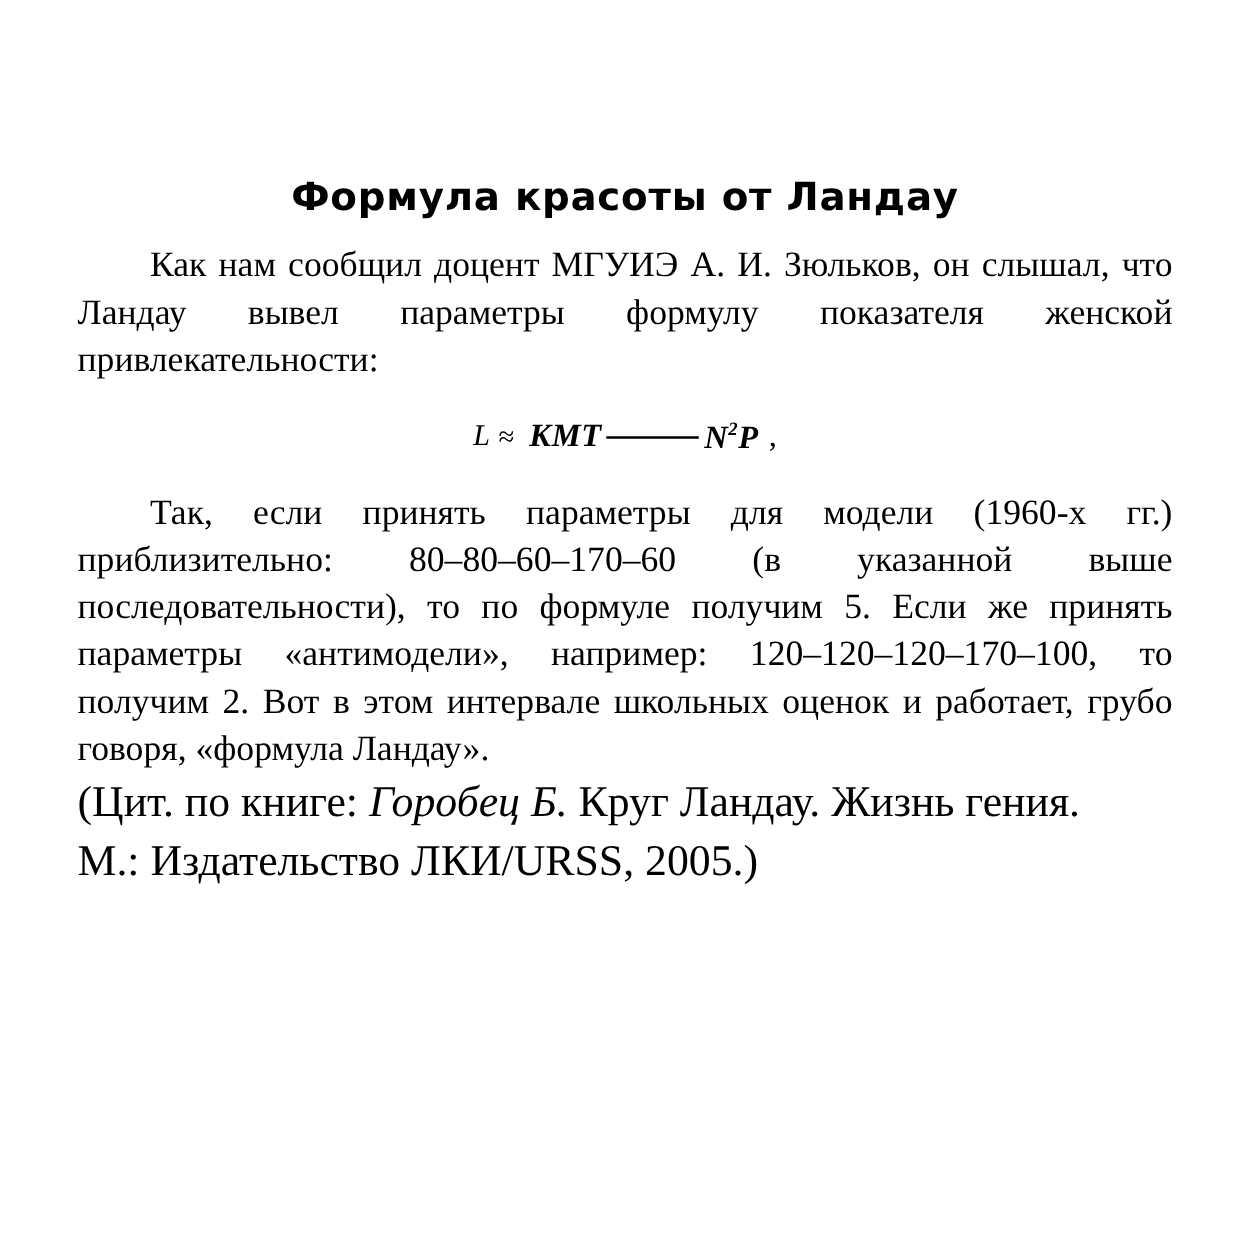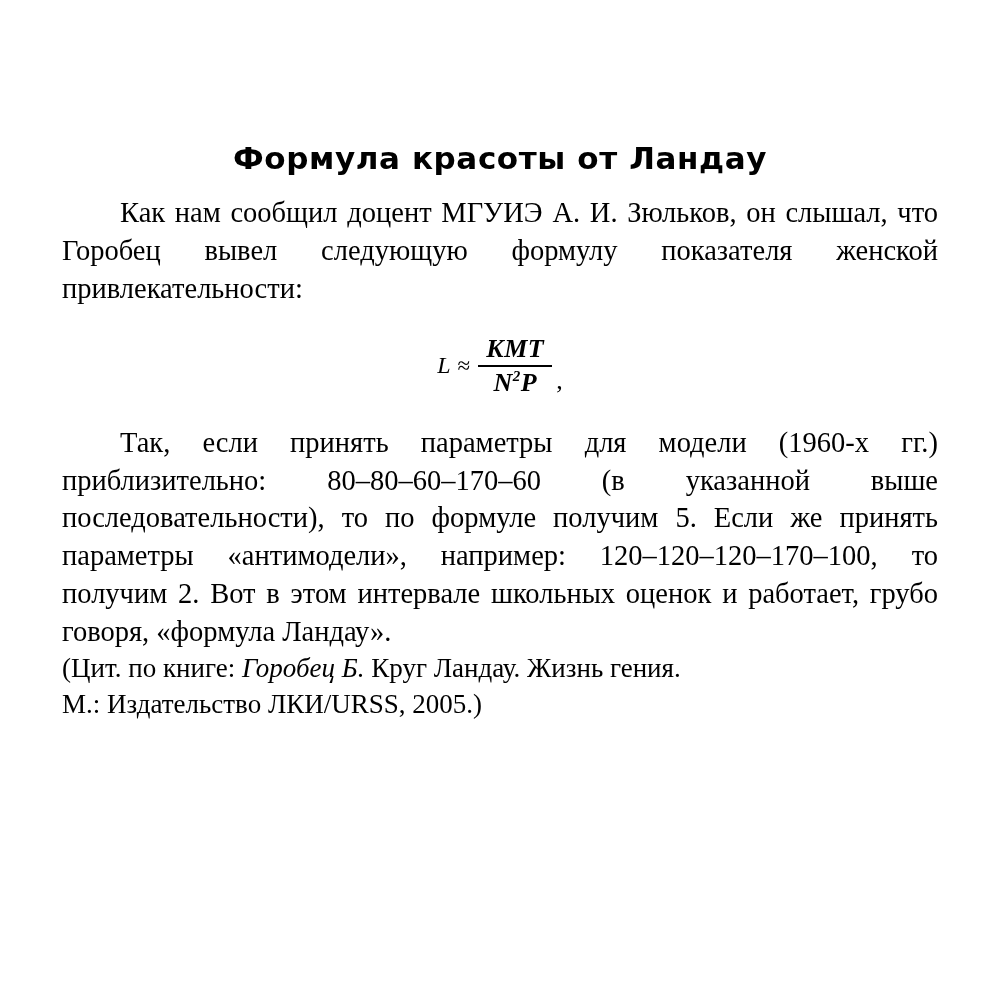--- a/index.html
+++ b/index.html
@@ -59,21 +59,21 @@
     font-style: italic;
     font-size: 24px;
     margin-right: 7px;
   }
   .formula .approx {
     font-size: 23px;
     margin-right: 8px;
   }
   .frac {
     display: inline-flex;
-    flex-direction: column;
+    flex-direction: row;
     align-items: center;
     vertical-align: middle;
   }
   .frac .num {
     font-style: italic;
     font-weight: bold;
     font-size: 26px;
     padding: 0 4px 1px 4px;
     letter-spacing: 0.5px;
   }
@@ -99,34 +99,34 @@
   .formula .comma {
     align-self: flex-end;
     font-size: 26px;
     margin-left: 4px;
     padding-bottom: 2px;
   }
   .it {
     font-style: italic;
   }
   .source {
-    font-size: 27px;
+    font-size: 35px;
     line-height: 1.33;
     text-align: left;
     margin: 0;
   }
 </style>
 </head>
 <body>
 
 <div class="page">
 
   <h1 class="doc-title">Формула красоты от Ландау</h1>
 
-  <p class="para indent">Как нам сообщил доцент МГУИЭ А. И. Зюльков, он слышал, что Горобец вывел следующую формулу показателя женской привлекательности:</p>
+  <p class="para indent">Как нам сообщил доцент МГУИЭ А. И. Зюльков, он слышал, что Ландау вывел параметры формулу показателя женской привлекательности:</p>
 
   <div class="formula-block">
     <span class="formula">
       <span class="lhs">L</span>
       <span class="approx">≈</span>
       <span class="frac">
         <span class="num">KMT</span>
         <span class="bar"></span>
         <span class="den"><span>N</span><sup>2</sup><span>P</span></span>
       </span>

